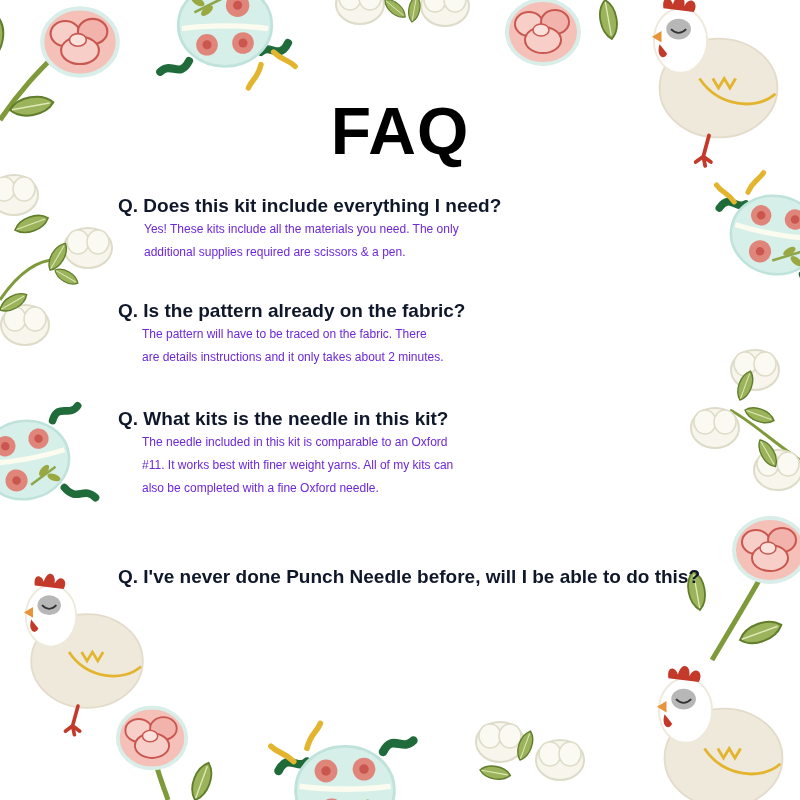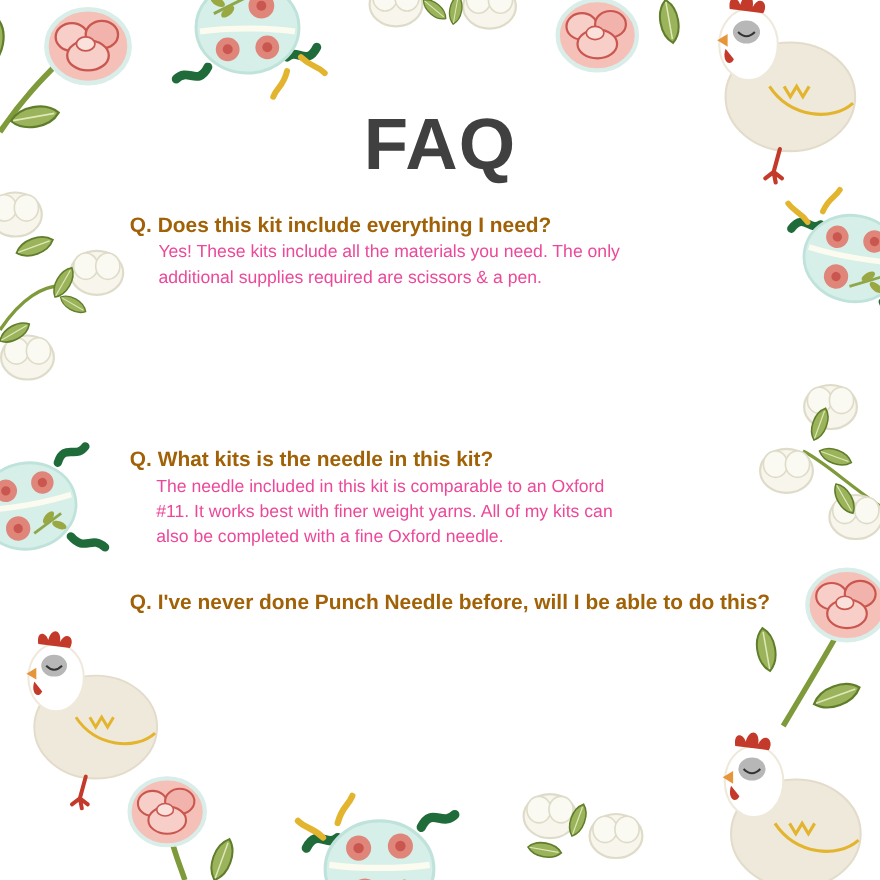--- a/index.html
+++ b/index.html
@@ -9,32 +9,32 @@
       position: relative;
       font-family: "DejaVu Sans", "Liberation Sans", sans-serif;
     }
     .canvas { position: absolute; inset: 0; }
     .deco { position: absolute; left: 0; top: 0; width: 800px; height: 800px; pointer-events: none; }
     .title {
       position: absolute; left: 0; width: 800px; top: 96px;
       text-align: center;
       font-family: "Liberation Sans", sans-serif;
       font-weight: 700; font-size: 66px; letter-spacing: 1px;
-      color: #404040;
+      color: #000000;
       line-height: 70px;
     }
     .faq-item { position: absolute; }
     .q {
       font-family: "Liberation Sans", sans-serif;
-      font-weight: 700; font-size: 19px; color: #a16207;
+      font-weight: 700; font-size: 19px; color: #0f172a;
       line-height: 24px; white-space: nowrap;
     }
     .a {
       font-family: "Liberation Sans", sans-serif;
-      font-weight: 400; font-size: 16px; color: #ec4899;
+      font-weight: 400; font-size: 12px; color: #6d28d9;
       line-height: 23px; padding-left: 26px;
       white-space: pre-line;
     }
   </style>
 </head>
 <body>
 
 <div class="canvas">
 
   <svg class="deco" viewBox="0 0 800 800">
@@ -177,25 +177,30 @@
   </svg>
 
   <div class="title">FAQ</div>
 
   <div class="faq-item" style="left:118px; top:194px;">
     <div class="q">Q. Does this kit include everything I need?</div>
     <div class="a">Yes! These kits include all the materials you need. The only
 additional supplies required are scissors &amp; a pen.</div>
   </div>
 
+  <div class="faq-item" style="left:118px; top:299px;">
+    <div class="q">Q. Is the pattern already on the fabric?</div>
+    <div class="a" style="padding-left:24px">The pattern will have to be traced on the fabric. There
+are details instructions and it only takes about 2 minutes.</div>
+  </div>
 
   <div class="faq-item" style="left:118px; top:407px;">
     <div class="q">Q. What kits is the needle in this kit?</div>
     <div class="a" style="padding-left:24px">The needle included in this kit is comparable to an Oxford
 #11. It works best with finer weight yarns. All of my kits can
 also be completed with a fine Oxford needle.</div>
   </div>
 
-  <div class="faq-item" style="left:118px; top:537px;">
+  <div class="faq-item" style="left:118px; top:565px;">
     <div class="q">Q. I've never done Punch Needle before, will I be able to do this?</div>
   </div>
 
 </div>
 
 </body></html>

